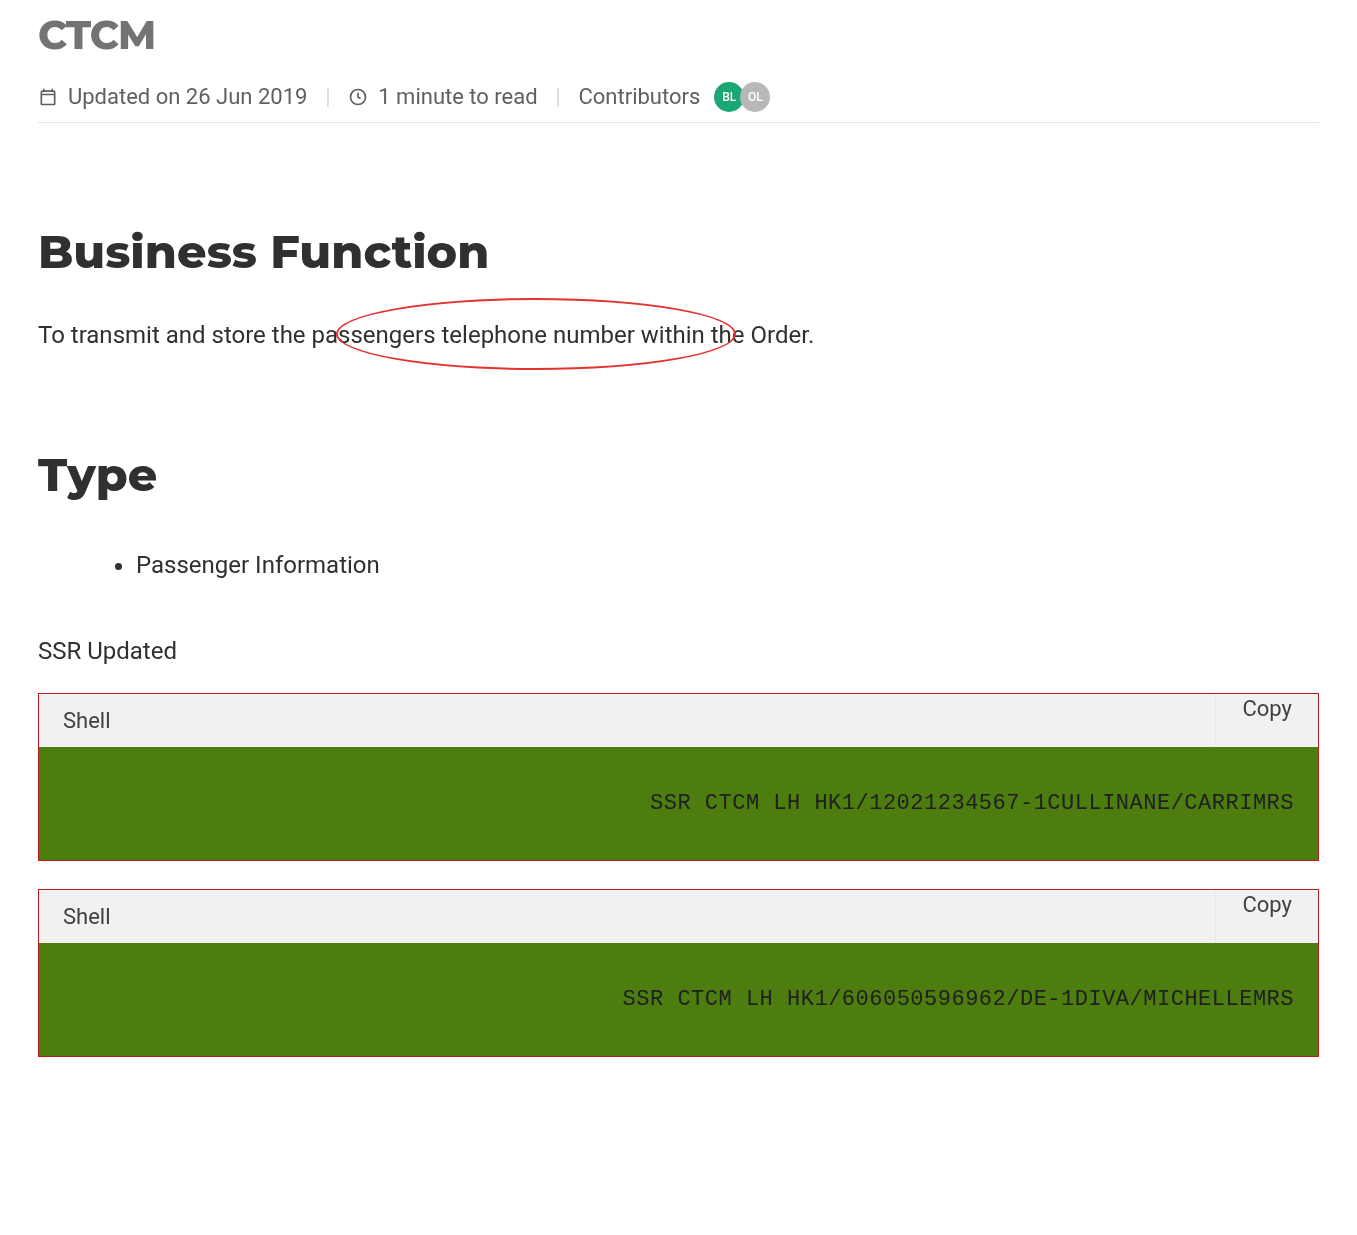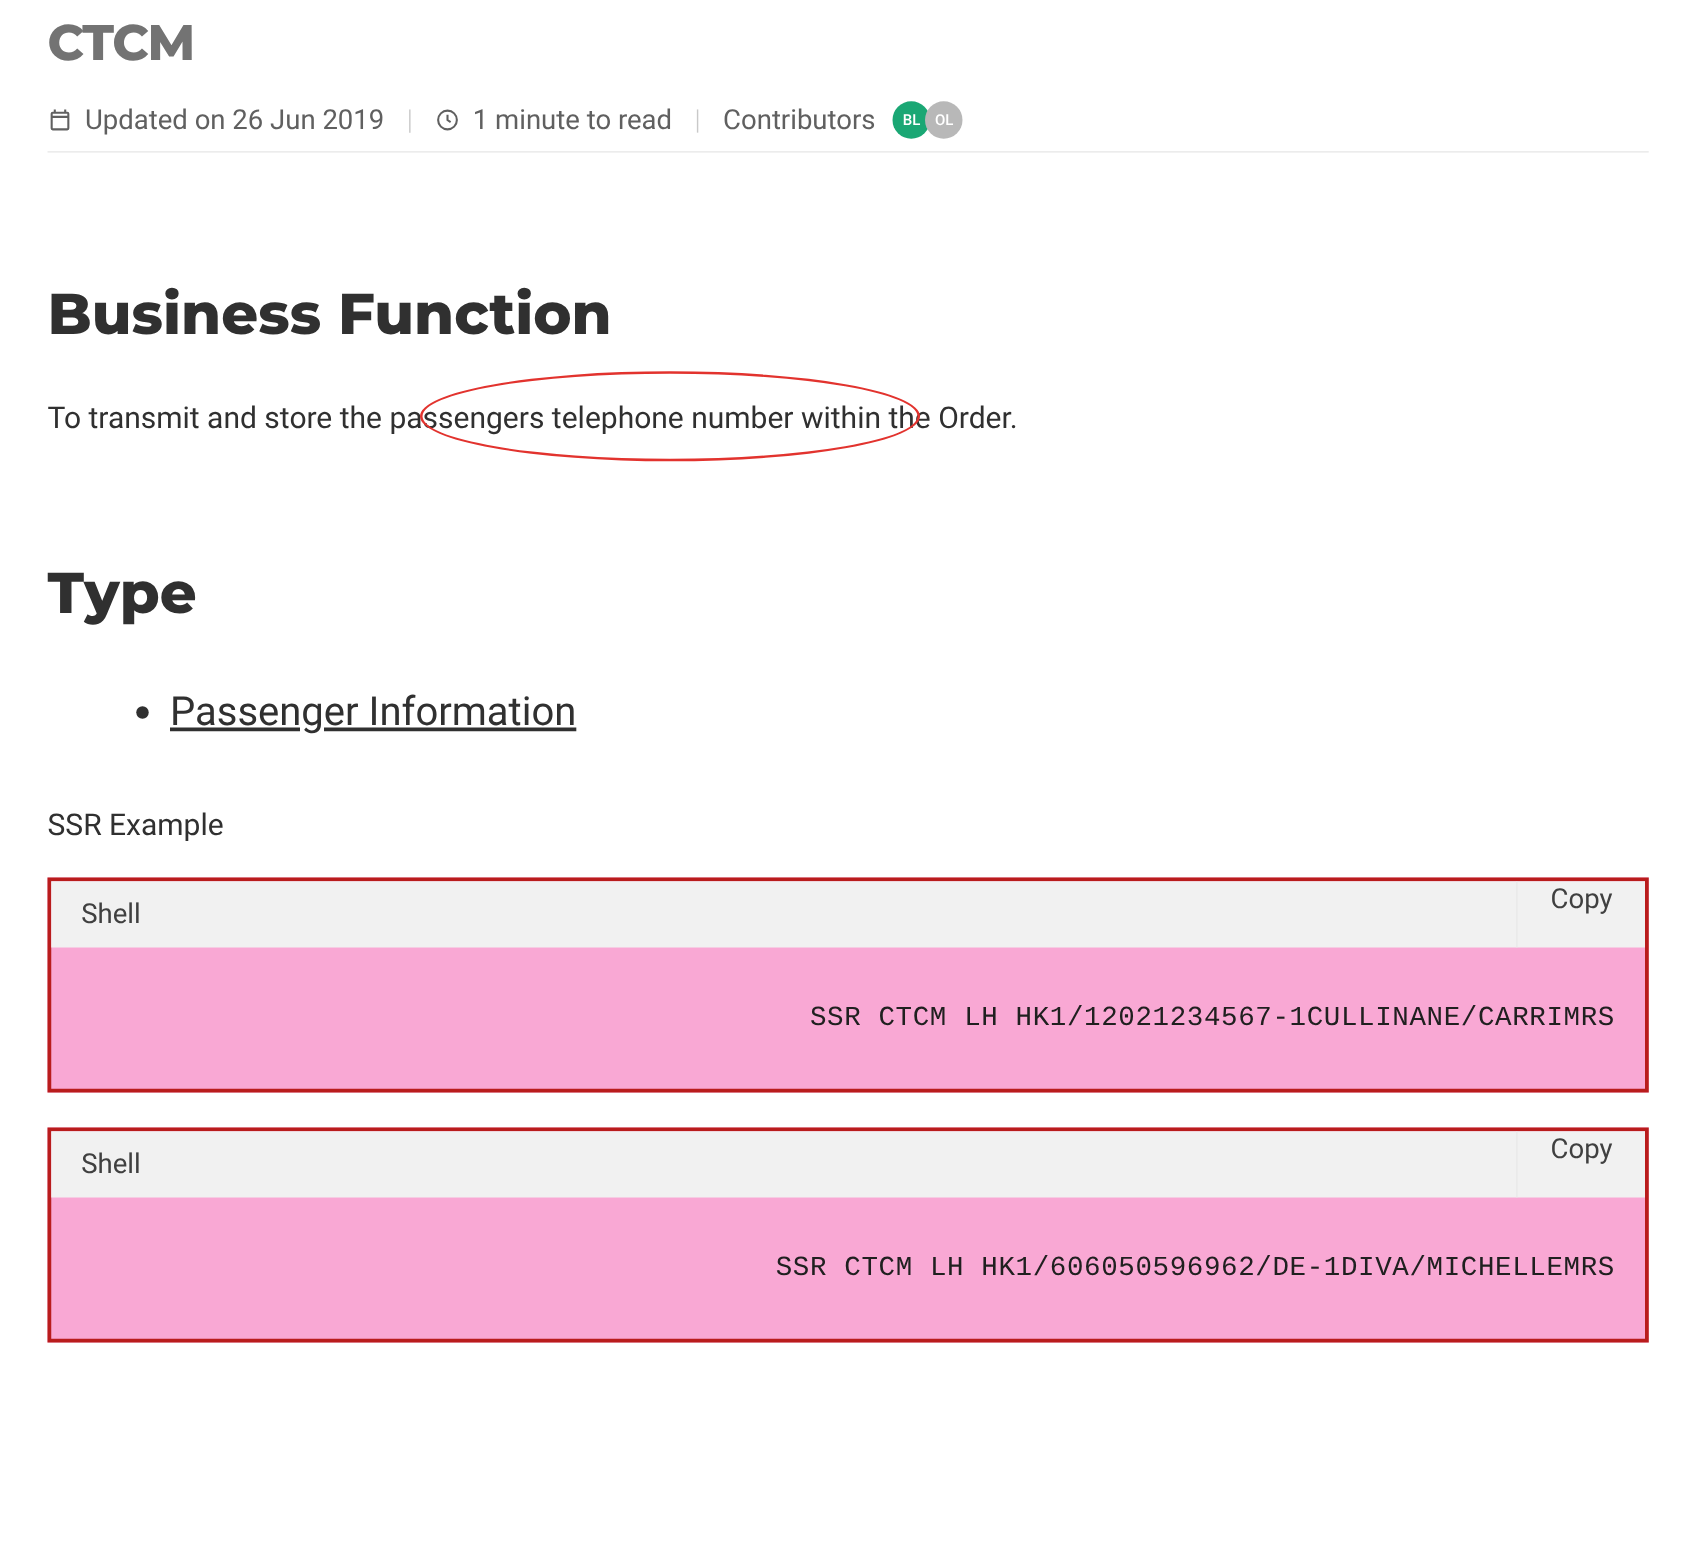--- a/index.html
+++ b/index.html
@@ -86,33 +86,32 @@
       margin-bottom: 48px;
       font-family: "Montserrat", -apple-system, sans-serif;
       margin-top: 30px;
     }
     ul.type-list {
       list-style: disc;
       margin-left: 98px;
       margin-bottom: 58px;
     }
     ul.type-list li {
-      font-size: 32px;
-      color: #303030;
-      text-decoration: underline;
+      font-size: 24px;
+      color: #303030;
     }
     .ssr-label {
       font-size: 24px;
       color: #303030;
       margin-bottom: 28px;
     }
     .code-card {
-      border: 3px solid #b91c1c;
+      border: 1px solid #b91c1c;
       margin-bottom: 28px;
-      background: #f9a8d4;
+      background: #4d7c0f;
     }
     .code-head {
       display: flex;
       align-items: stretch;
       background: #f1f1f1;
       font-size: 22px;
       color: #404040;
     }
     .code-head-left {
       flex: 1;
@@ -172,21 +171,21 @@
   <span>To transmit and store the passengers telephone number within the Order.</span>
   <span id="anno-ellipse" class="annotation-ellipse" style="left: 298px; top: -18px; width: 400px; height: 72px;"></span>
 </p>
 
 <h2 class="type-heading">Type</h2>
 
 <ul class="type-list" id="type-list">
     <li>Passenger Information</li>
   </ul>
 
-<div class="ssr-label">SSR Example</div>
+<div class="ssr-label">SSR Updated</div>
 
 <div id="code-blocks">
     <div class="code-card">
       <div class="code-head">
         <div class="code-head-left">Shell</div>
         <div class="code-head-right">Copy</div>
       </div>
       <div class="code-body">SSR CTCM LH HK1/12021234567-1CULLINANE/CARRIMRS</div>
     </div>
     <div class="code-card">

